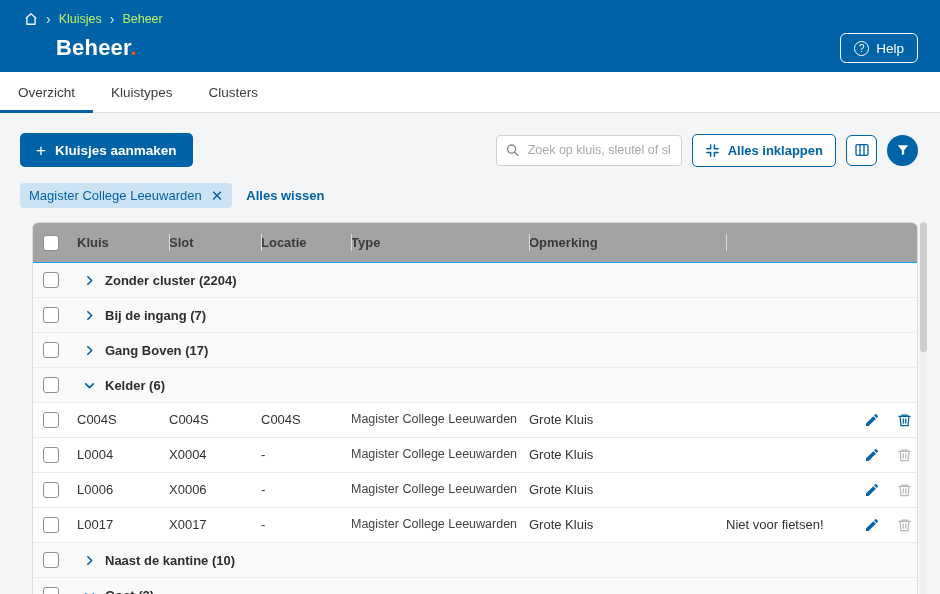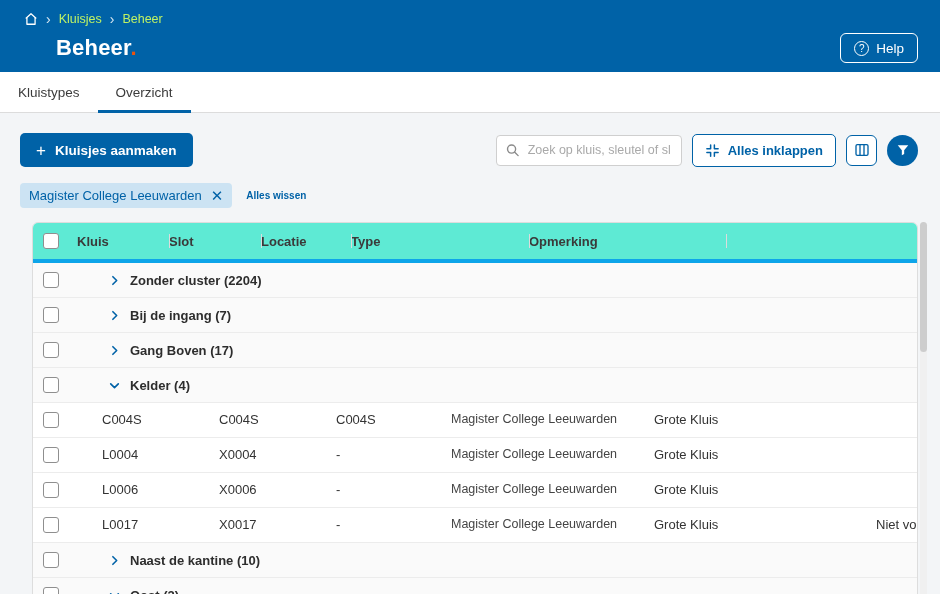--- a/index.html
+++ b/index.html
@@ -52,39 +52,39 @@
   .icon-btn { width:31px; height:31px; display:flex; align-items:center; justify-content:center;
     cursor:pointer; color:var(--primary); }
   .icon-btn.outline { background:#fff; border:1px solid var(--primary); border-radius:6px; }
   .icon-btn.filled { background:var(--primary); border:none; border-radius:50%; }
 
   
   .chips-row { display:flex; align-items:center; gap:14px; padding:16px 20px 0; }
   .chip { background:var(--chipbg); color:var(--primary); font-size:13px; height:25px;
     display:flex; align-items:center; gap:9px; padding:0 9px; border-radius:4px; }
   .chip-close { cursor:pointer; font-size:15px; line-height:1; }
-  .clear-link { color:var(--primary); font-size:10px; font-weight:700; cursor:pointer; text-decoration:none; }
+  .clear-link { color:var(--primary); font-size:13px; font-weight:700; cursor:pointer; text-decoration:none; }
 
   
   :root { --cols: 44px 92px 92px 90px 178px 197px 136px 1fr; }
   .table-wrap { margin:14px 22px 0 32px; position:relative; }
   .table-card { background:#fff; border:1px solid #dddddd; border-radius:6px 6px 0 0; overflow:hidden; }
-  .thead { display:grid; grid-template-columns:var(--cols); height:40px; background:#5eead4;
-    align-items:center; border-bottom:4px solid #0ea5e9; font-size:13px; font-weight:700; color:#3a3a3a; }
+  .thead { display:grid; grid-template-columns:var(--cols); height:40px; background:#a3a3a3;
+    align-items:center; border-bottom:1px solid #0ea5e9; font-size:13px; font-weight:700; color:#3a3a3a; }
   .th { position:relative; display:flex; align-items:center; gap:7px; height:100%; padding-right:8px; }
   .th.vsep::before { content:""; position:absolute; left:0; top:11px; bottom:11px; width:1px; background:#dcdcdc; }
   .cell-check { padding-left:10px; display:flex; align-items:center; }
   input[type=checkbox] { width:16px; height:16px; appearance:none; -webkit-appearance:none;
     border:1.5px solid #8f8f8f; border-radius:3px; background:#fff; cursor:pointer; }
   .info-icon { width:14px; height:14px; background:#4a4a4a; color:#fff; border-radius:50%;
     font-size:9.5px; font-weight:700; display:flex; align-items:center; justify-content:center;
     font-style:italic; cursor:pointer; }
 
   .grow, .drow { display:grid; grid-template-columns:var(--cols); min-height:35px;
-    align-items:center; border-bottom:1px solid #ececec; font-size:13px;gap:25px; }
+    align-items:center; border-bottom:1px solid #ececec; font-size:13px; }
   .grow { background:#fafafa; cursor:pointer; }
   .drow { background:#fff; }
   .group-label-cell { grid-column:2 / -1; display:flex; align-items:center; gap:9px; padding-left:6px; }
   .group-label { font-weight:700; color:#2d2d2d; }
   .chevron { display:flex; color:var(--primary); cursor:pointer; }
   .chevron.down svg { transform:rotate(90deg); }
   .cell { padding-right:10px; line-height:1.25; color:#333; }
   .cell.locatie { font-size:12.5px; color:#444; }
   .actions-cell { display:flex; align-items:center; gap:17px; padding-left:2px; }
   .icon-action { cursor:pointer; display:flex; }
@@ -115,22 +115,23 @@
   <div class="title-row">
     <h1><span>Beheer</span><span class="dot">.</span></h1>
     <button class="help-btn">
       <span class="help-icon">?</span>
       <span>Help</span>
     </button>
   </div>
 </header>
 
 <nav class="tabs">
+  <div class="tab active">Overzicht</div>
   <div class="tab">Kluistypes</div>
-  <div class="tab active">Overzicht</div>
+  <div class="tab">Clusters</div>
 </nav>
 
 <div class="toolbar">
   <button class="primary-btn">
     <span class="plus">+</span>
     <span>Kluisjes aanmaken</span>
   </button>
   <div class="toolbar-right">
     <div class="search-box">
       <span class="search-icon">
@@ -245,21 +246,21 @@
         <div class="grow">
     <div class="cell-check">
             <input type="checkbox" style="">
           </div>
     <div class="group-label-cell">
       <span class="chevron down">
         <svg width="13" height="13" viewBox="0 0 24 24" fill="none" stroke="currentColor" stroke-width="3" stroke-linecap="round" stroke-linejoin="round">
                 <polyline points="9 5 16 12 9 19"></polyline>
               </svg>
       </span>
-      <span class="group-label">Kelder (4)</span>
+      <span class="group-label">Kelder (6)</span>
     </div>
   </div>
         <div class="drow">
     <div class="cell-check">
             <input type="checkbox" style="">
           </div>
     <div class="cell">C004S</div>
     <div class="cell">C004S</div>
     <div class="cell">C004S</div>
     <div class="cell locatie">Magister College Leeuwarden</div>

